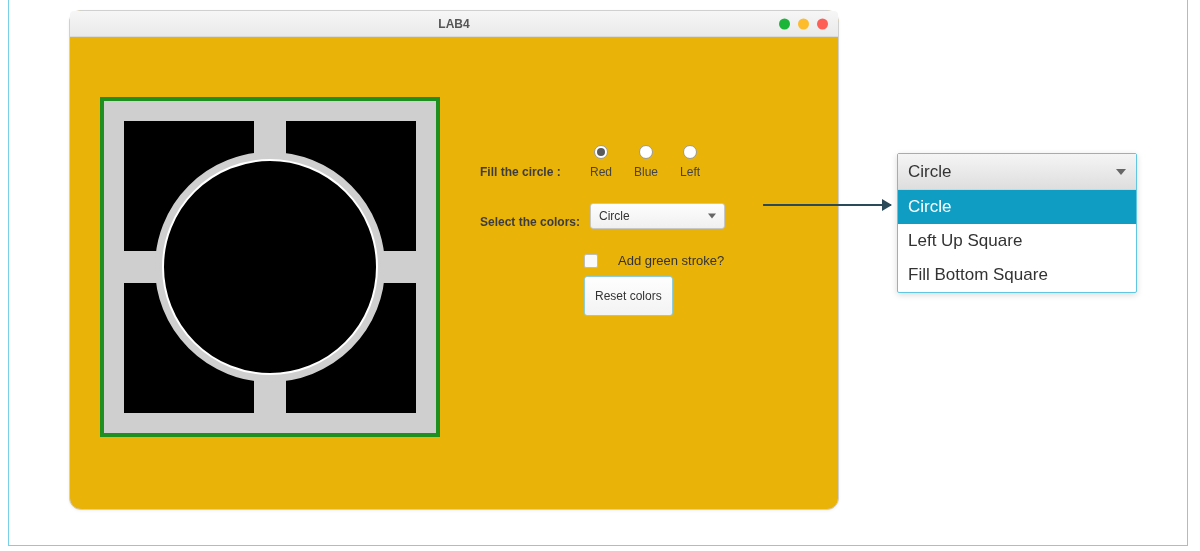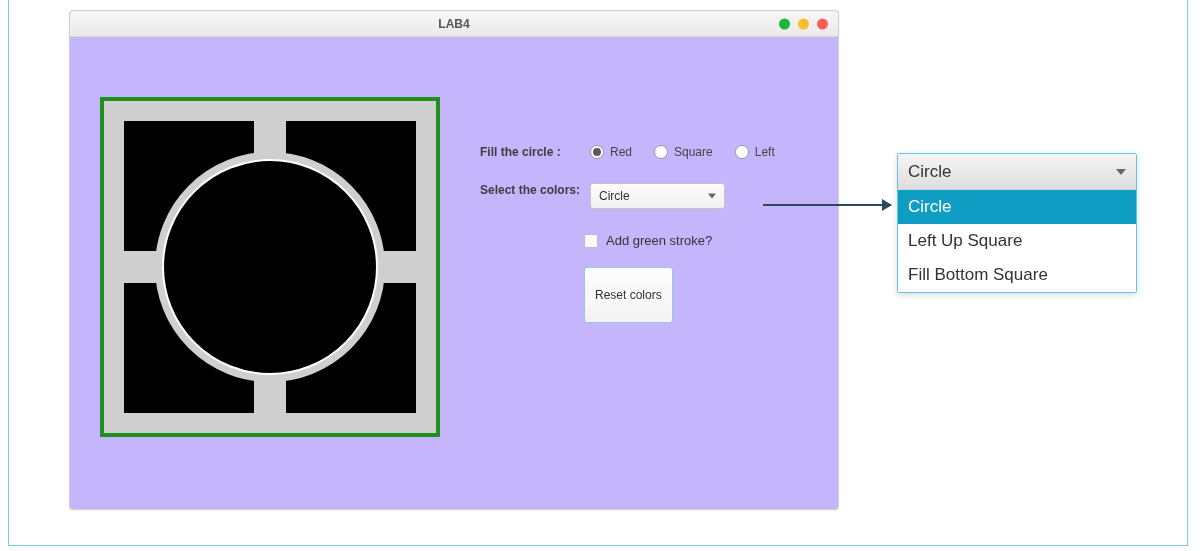--- a/index.html
+++ b/index.html
@@ -24,22 +24,22 @@
       background: #fff;
     }
 
     .app-window {
       position: absolute;
       left: 60px;
       top: 10px;
       width: 770px;
       height: 500px;
       border: 1px solid #d0d0d0;
-      border-radius: 4px;
-      background: #c4b5fd;
+      border-radius: 12px;
+      background: #eab308;
       box-shadow: 0 1px 3px rgba(0,0,0,0.06);
     }
 
     .titlebar {
       position: relative;
       height: 26px;
       border-bottom: 1px solid #d9d9d9;
       background: linear-gradient(#f6f6f6, #eaeaea);
       border-radius: 4px 4px 0 0;
     }
@@ -102,32 +102,32 @@
     }
 
     .controls {
       position: absolute;
       left: 410px;
       top: 134px;
       width: 340px;
     }
     .row {
       display: flex;
-      align-items: flex-start;
+      align-items: flex-end;
       margin-bottom: 24px;
       font-size: 12px;
       color: #444;
     }
     .row > label.prefix {
       width: 110px;
       font-weight: 600;
       color: #3d3d3d;
     }
     .radio-group { display: flex; gap: 22px; align-items: center; }
-    .radio-item { display: flex; align-items: center; gap: 6px; cursor: pointer; }
+    .radio-item { display: flex; align-items: center; gap: 6px; cursor: pointer; flex-direction: column; }
     .radio {
       width: 14px; height: 14px; border-radius: 50%;
       border: 1px solid #999; background: #fff;
       display: inline-flex; align-items: center; justify-content: center;
     }
     .radio.sel::after {
       content: ""; display: block; width: 8px; height: 8px; border-radius: 50%;
       background: #5a5a5a;
     }
 
@@ -146,31 +146,31 @@
     .select .caret {
       position: absolute; right: 8px; top: 50%;
       transform: translateY(-50%);
       width: 0; height: 0;
       border-left: 4px solid transparent;
       border-right: 4px solid transparent;
       border-top: 5px solid #666;
     }
 
     .checkbox-row {
-      display: flex; align-items: flex-end; gap: 8px;
-      margin-left: 104px; margin-bottom: 19px;
+      display: flex; align-items: flex-end; gap: 20px;
+      margin-left: 104px; margin-bottom: 8px;
     }
     .checkbox {
       width: 14px; height: 14px; border: 1px solid #bdbdbd;
       background: #fafafa; border-radius: 2px;
     }
 
     .reset-btn {
       margin-left: 104px;
-      padding: 20px 10px;
+      padding: 12px 10px;
       font-size: 12px;
       color: #333;
       background: linear-gradient(#fefefe,#f3f3f3);
       border: 1px solid #8fccdc;
       border-radius: 3px;
       cursor: pointer;
     }
 
     
     .arrow {
@@ -265,21 +265,21 @@
 
       <div class="row">
         <label class="prefix">Fill the circle :</label>
         <div class="radio-group">
           <span class="radio-item">
             <span class="radio sel"></span>
             <span>Red</span>
           </span>
           <span class="radio-item">
             <span class="radio"></span>
-            <span>Square</span>
+            <span>Blue</span>
           </span>
           <span class="radio-item">
             <span class="radio"></span>
             <span>Left</span>
           </span>
         </div>
       </div>
 
       <div class="row">
         <label class="prefix">Select the colors:</label>

